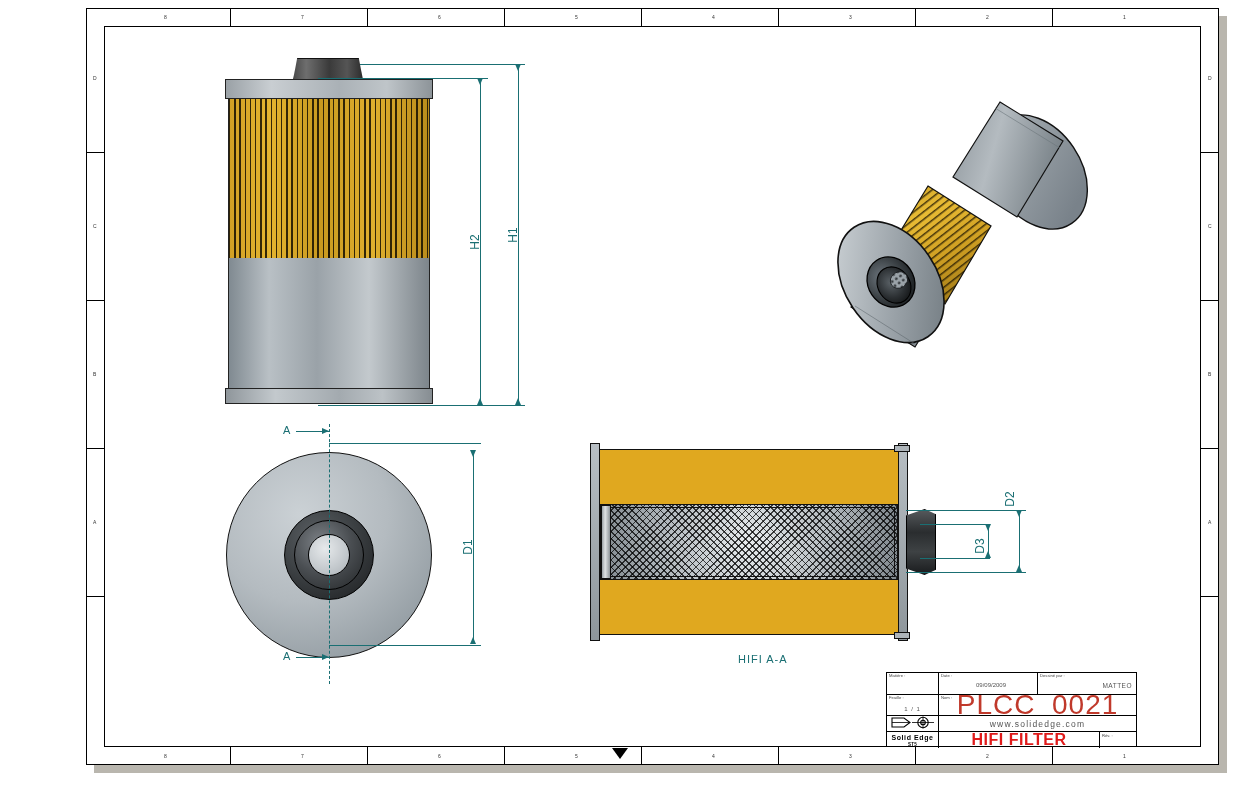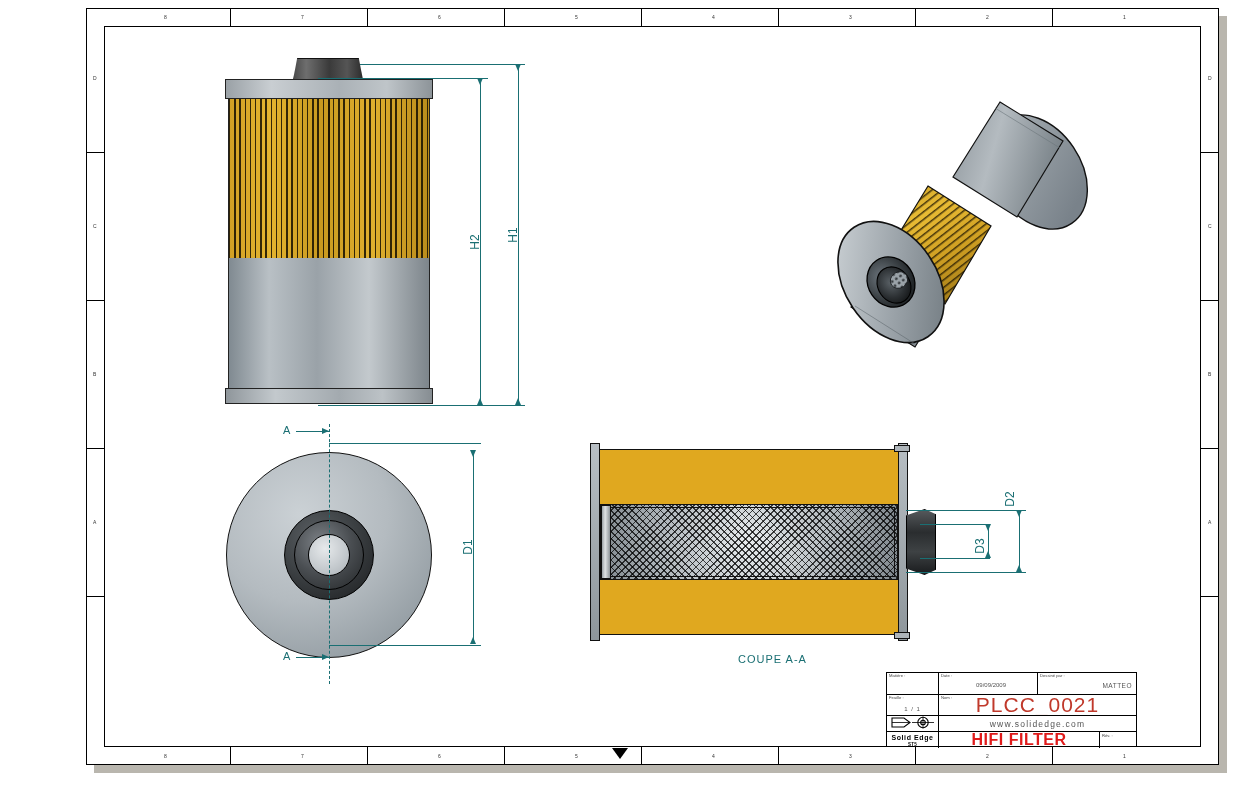--- a/index.html
+++ b/index.html
@@ -145,21 +145,21 @@
   .tb-val{position:absolute;font-size:6px;color:#555;font-family:"Liberation Sans",sans-serif;}
 
   .tb-r1c2{display:flex;}
   .tb-date-box{flex:1 1 auto;border-right:1px solid #000;position:relative;box-sizing:border-box;}
   .tb-by-box{flex:1 1 auto;position:relative;box-sizing:border-box;}
   .tb-date-val{position:absolute;left:50%;top:9px;transform:translateX(-40%);
                font-size:6px;color:#555;white-space:nowrap;}
   .tb-by-val{position:absolute;right:4px;top:9px;font-size:6.5px;color:#555;letter-spacing:0.5px;}
 
   .tb-partno{position:absolute;left:50%;top:50%;transform:translate(-50%,-50%);
-             color:#c0392b;font-size:21px;letter-spacing:1px;white-space:nowrap;
+             color:#c0392b;font-size:28px;letter-spacing:1px;white-space:nowrap;
              font-family:"Liberation Sans",sans-serif;}
   .tb-folio{position:absolute;left:50%;top:11px;transform:translateX(-50%);
             font-size:6px;color:#555;letter-spacing:1px;}
   .tb-site{position:absolute;left:50%;top:50%;transform:translate(-50%,-50%);
            font-size:8.5px;color:#555;letter-spacing:1.2px;white-space:nowrap;}
   .tb-brand{position:absolute;left:50%;top:50%;transform:translate(-50%,-50%);
             color:#e01b1b;font-size:16px;font-weight:bold;letter-spacing:0.5px;white-space:nowrap;
             font-family:"Liberation Sans",sans-serif;}
   .tb-se{position:absolute;left:50%;top:2px;transform:translateX(-50%);
          font-size:7px;font-weight:bold;color:#000;letter-spacing:0.6px;white-space:nowrap;}
@@ -305,21 +305,21 @@
       <div class="sv-core-inner"></div>
     </div>
     <div class="sv-capL"></div>
     <div class="sv-capL-in"></div>
     <div class="sv-capR"></div>
     <div class="sv-lip-t"></div>
     <div class="sv-lip-b"></div>
     <div class="sv-neck"></div>
   </div>
 
-  <div class="coupe-label" style="left:738px;top:653px;">COUPE A-A</div>
+  <div class="coupe-label" style="left:738px;top:653px;">HIFI A-A</div>
 
   <div class="ext-line" style="left:906px;top:510px;width:120px;"></div>
   <div class="ext-line" style="left:906px;top:572px;width:120px;"></div>
   <div class="dim dim-v" style="left:1019px;top:510px;height:62px;"></div>
   <div class="arrow-down" style="left:1016px;top:510px;"></div>
   <div class="arrow-up" style="left:1016px;top:565px;"></div>
   <div class="dim-label vert" style="left:1002px;top:492px;">D2</div>
 
   <div class="ext-line" style="left:920px;top:524px;width:70px;"></div>
   <div class="ext-line" style="left:920px;top:558px;width:70px;"></div>

